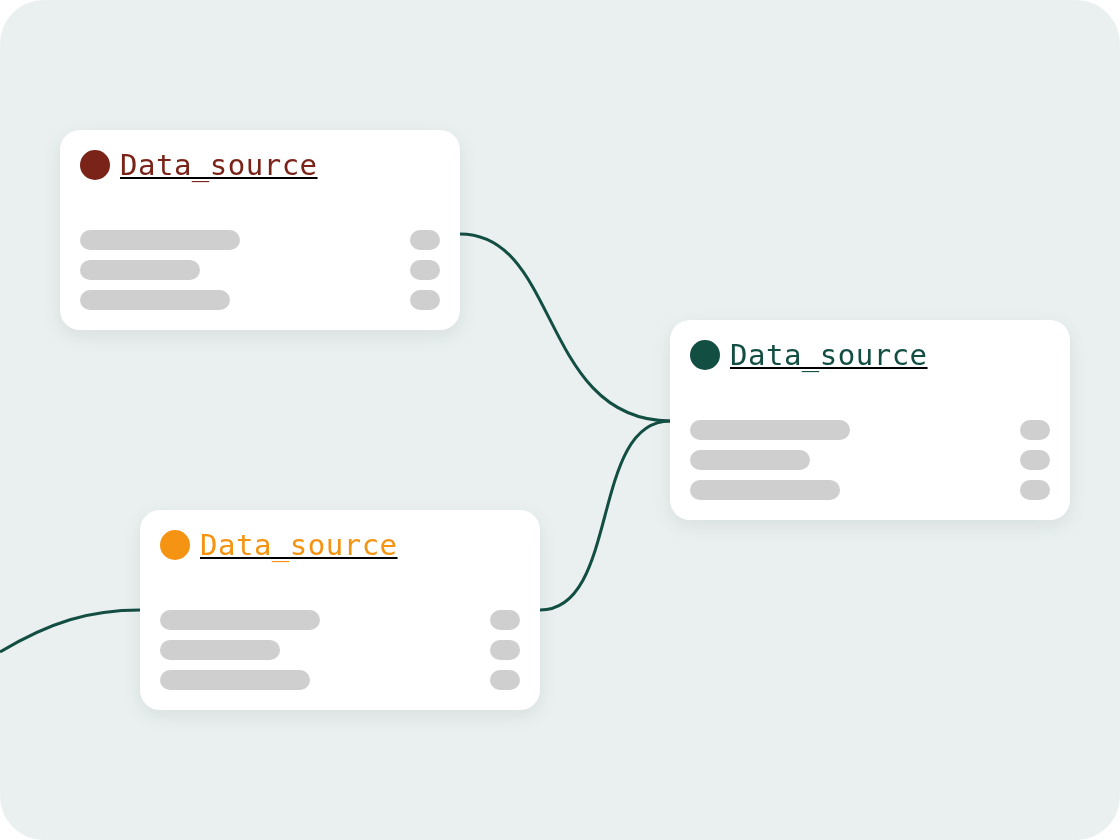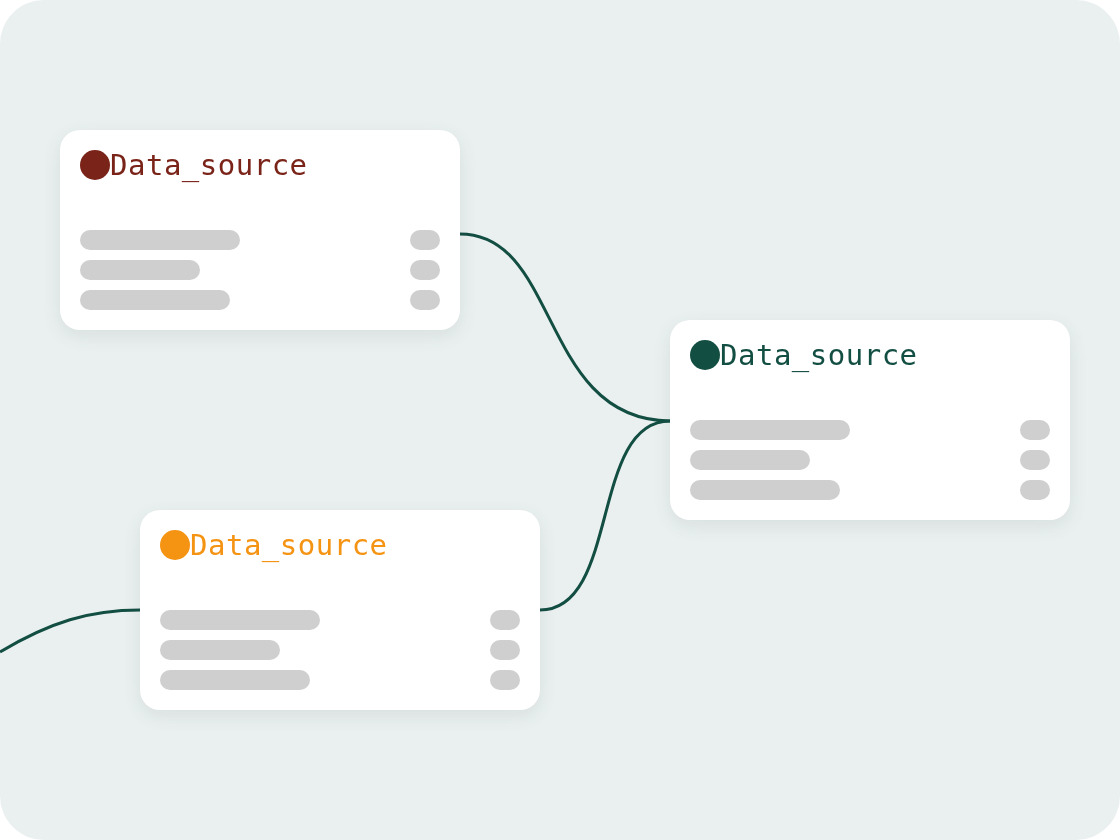--- a/index.html
+++ b/index.html
@@ -10,21 +10,21 @@
   }
   svg.edges { position: absolute; left: 0; top: 0; width: 1120px; height: 840px; }
   .node {
     position: absolute; width: 400px; height: 200px;
     background: #ffffff; border-radius: 20px;
     box-shadow: 0 6px 18px rgba(60, 80, 80, 0.10);
     box-sizing: border-box;
   }
   .node-header {
     position: absolute; left: 20px; top: 20px; height: 30px;
-    display: flex; align-items: center; 
+    display: flex; align-items: center; gap: 10px; text-decoration: underline;
   }
   .dot { width: 30px; height: 30px; border-radius: 50%; }
   .title {
     font-family: "DejaVu Sans Mono", "Liberation Mono", monospace;
     font-size: 29px; letter-spacing: 0.5px; line-height: 30px;
   }
   .row { position: absolute; left: 20px; right: 20px; height: 20px; }
   .bar { position: absolute; left: 0; top: 0; height: 20px; border-radius: 10px; background: #cfcfcf; }
   .pill { position: absolute; right: 0; top: 0; width: 30px; height: 20px; border-radius: 10px; background: #cfcfcf; }
 </style>

